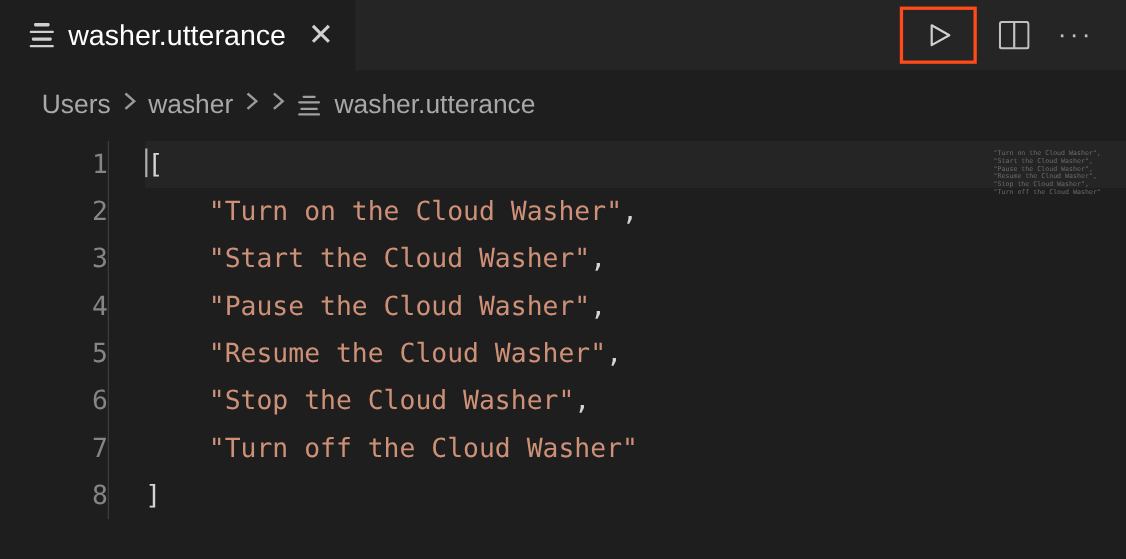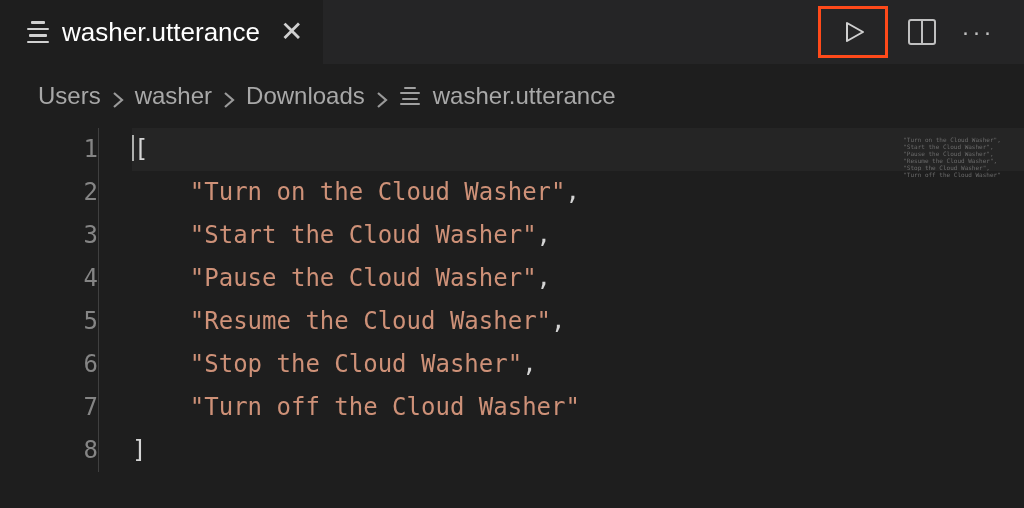--- a/index.html
+++ b/index.html
@@ -78,21 +78,21 @@
     .split-btn svg { display: block; }
     .more-btn {
       color: #c0c0c0;
       font-size: 24px;
       letter-spacing: 3px;
       width: 44px;
       text-align: center;
     }
     .breadcrumb {
       display: flex;
-      align-items: flex-end;
+      align-items: flex-start;
       gap: 10px;
       padding: 18px 0 18px 38px;
       color: #a0a0a0;
       font-size: 24px;
     }
     .breadcrumb-sep svg { display: block; }
     .bc-item { color: #a8a8a8; }
     .bc-file-wrap {
       display: flex;
       align-items: center;
@@ -205,21 +205,20 @@
     <svg width="14" height="20" viewBox="0 0 14 20">
         <path d="M3 3 L11 10 L3 17" fill="none" stroke="#9a9a9a" stroke-width="2.2"></path>
       </svg>
   </span>
   <span class="bc-item">washer</span>
   <span class="breadcrumb-sep">
     <svg width="14" height="20" viewBox="0 0 14 20">
         <path d="M3 3 L11 10 L3 17" fill="none" stroke="#9a9a9a" stroke-width="2.2"></path>
       </svg>
   </span>
-  <span class="bc-item">Downloads</span>
   <span class="breadcrumb-sep">
     <svg width="14" height="20" viewBox="0 0 14 20">
         <path d="M3 3 L11 10 L3 17" fill="none" stroke="#9a9a9a" stroke-width="2.2"></path>
       </svg>
   </span>
   <span class="bc-file-wrap">
     <span class="bc-file-icon">
       <span style="width:12px;margin-left:5px"></span>
       <span style="width:20px;margin-left:1px"></span>
       <span style="width:16px;margin-left:3px"></span>

